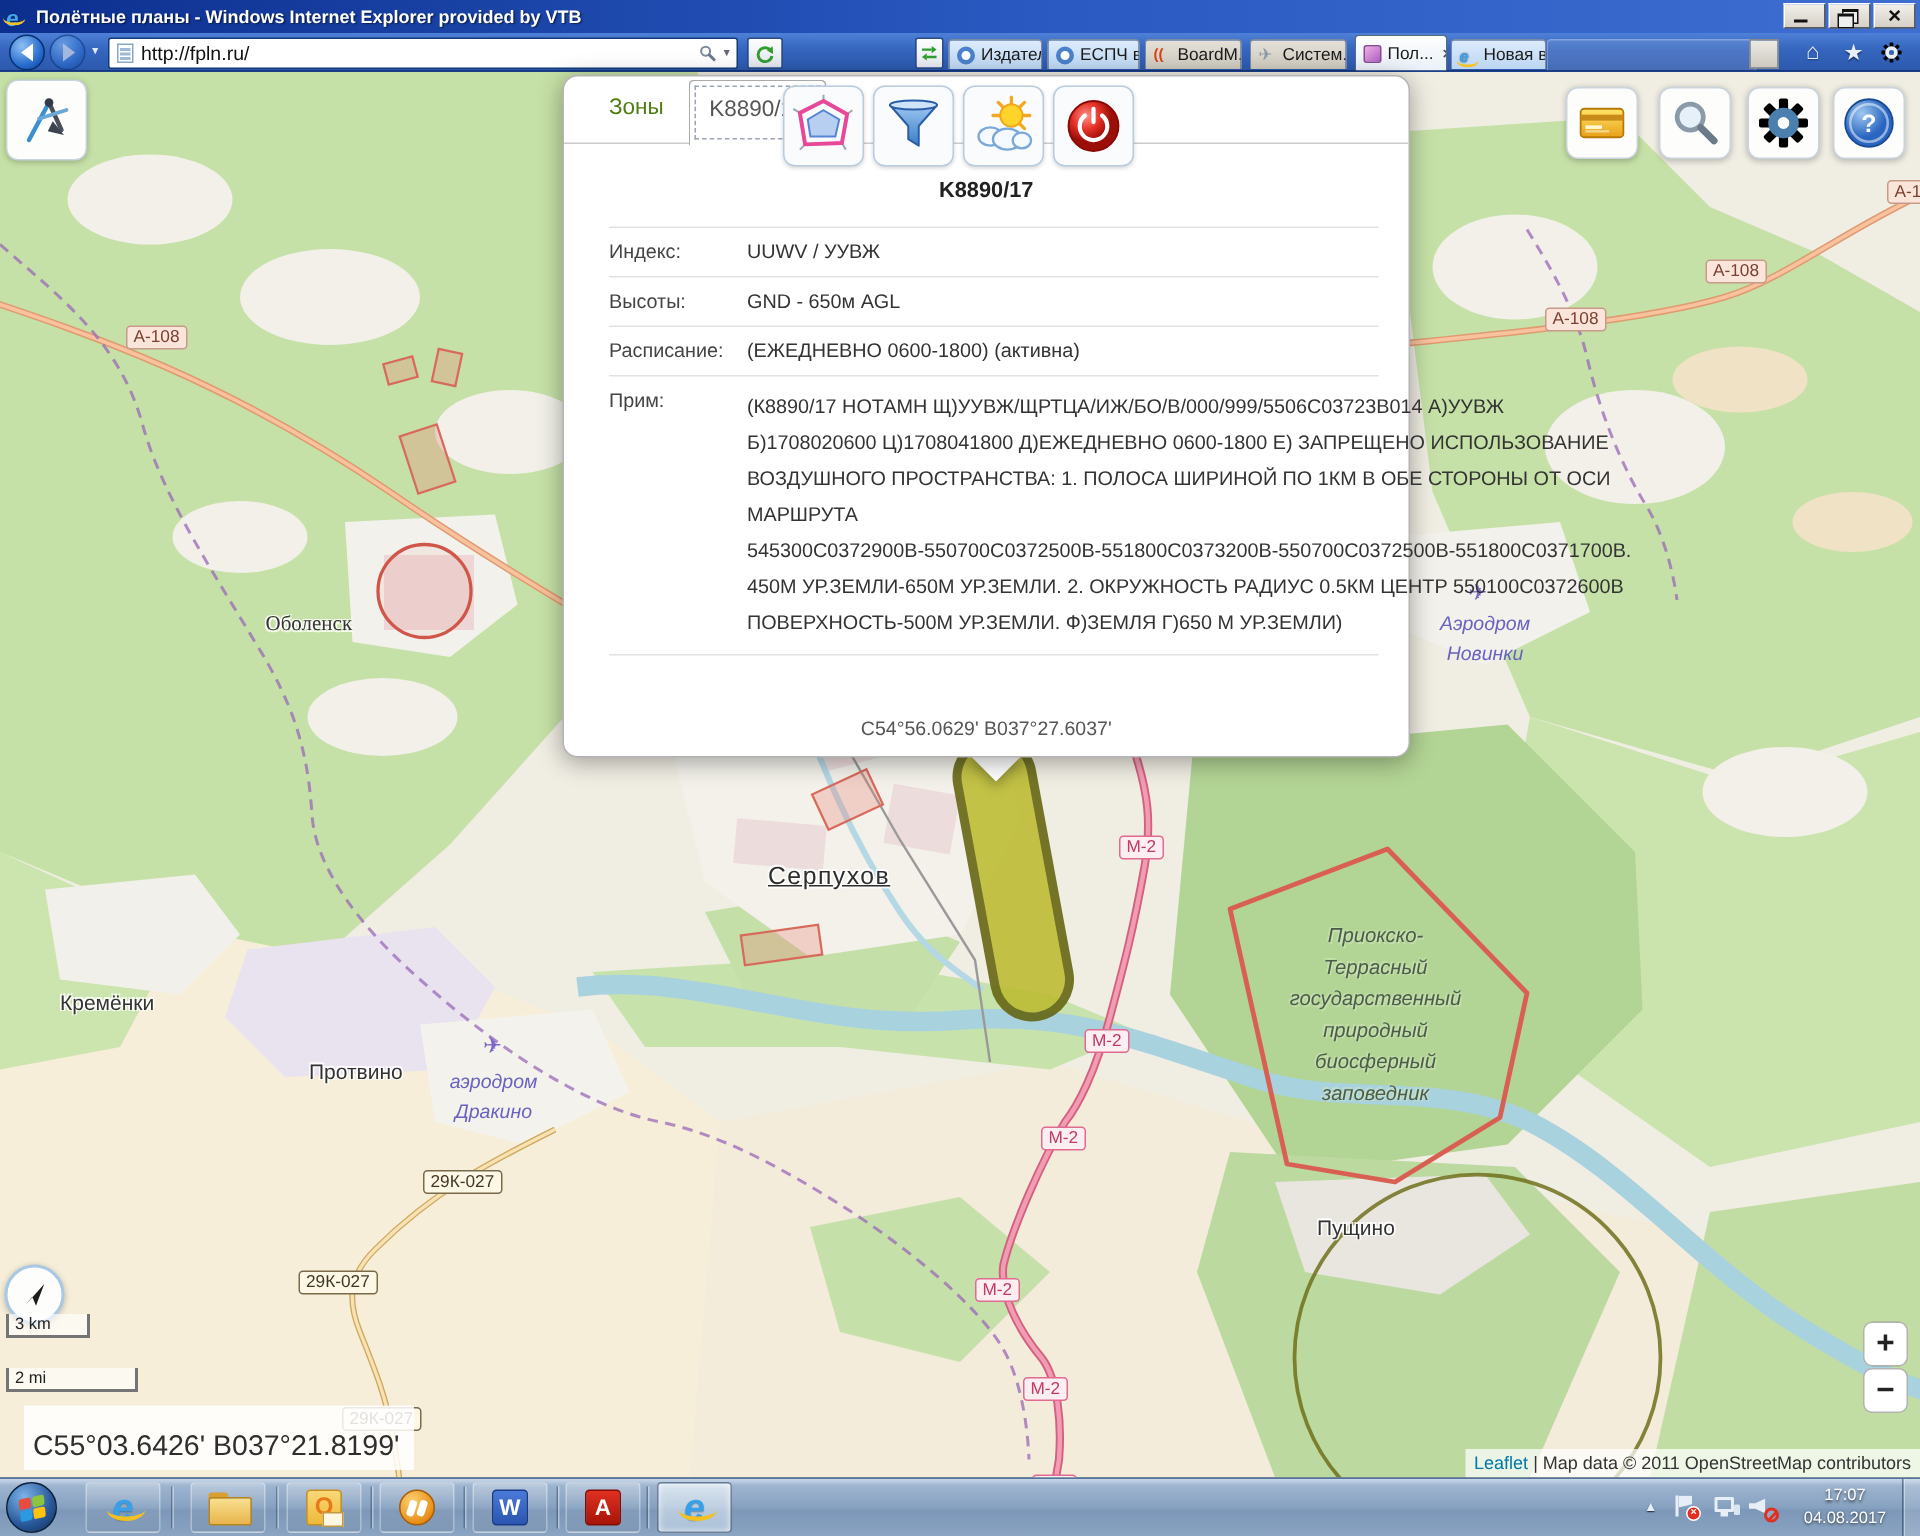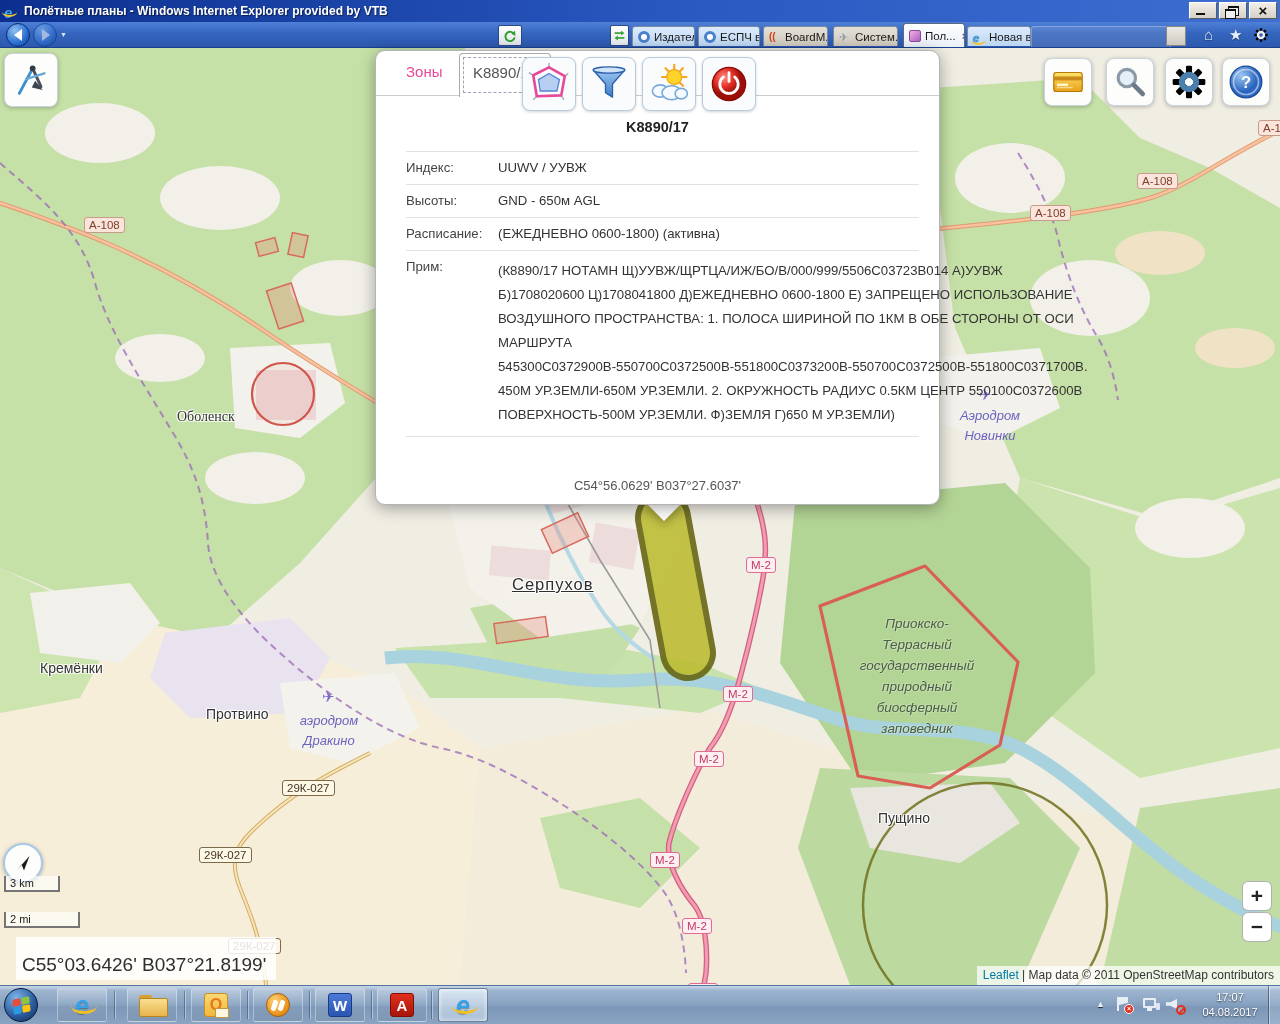--- a/index.html
+++ b/index.html
@@ -91,38 +91,38 @@
   .lbl-m2 { background:#fdeef2; border:1px solid #e06a90; color:#c03a64;margin-top:19px; }
   .lbl-29k { background:#fdf8e6; border:1px solid #7a6a4a; color:#443524; }
   .map-btn { position:absolute; width:48px; height:48px; background:#fdfdfb;
     border:1px solid #c8d4de; border-radius:8px; box-shadow:0 1px 4px rgba(0,0,0,.25);
     display:flex; align-items:center; justify-content:center; }
   #btn-compass { left:4px; top:5px; width:54px; height:54px; }
   #btn-locate { left:3px; top:795px; width:40px; height:40px; border-radius:50%; border:2px solid #a8c8e8; }
   .scalebar { position:absolute; left:4px; background:rgba(255,255,255,.65); color:#222;
     font-size:11px; padding:1px 4px; border:2px solid #757575; border-top:none; }
   #scale-km { top:828px; width:56px; }
-  #scale-mi { top:864px; width:76px; }
+  #scale-mi { top:864px; width:88px; }
   #map-coords { position:absolute; left:16px; top:889px; background:rgba(255,255,255,.85);
     color:#2e2e2e; font-size:19px; padding:17px 10px 4px 6px; }
   #attribution { position:absolute; right:0; bottom:0; background:rgba(255,255,255,.72);
     font-size:12px; color:#333; padding:2px 6px 3px; white-space:nowrap; }
   #attribution a { color:#0078a8; text-decoration:none; }
   .zoom-btn { position:absolute; left:1242px; width:30px; height:30px; background:#fff;
     border:1px solid rgba(0,0,0,.3); border-radius:6px; font-size:21px; font-weight:bold;
     color:#222; display:flex; align-items:center; justify-content:center; }
   #zoom-in { top:833px; } #zoom-out { top:864px; }
 
   
   #popup { position:absolute; left:375px; top:50px; width:565px; height:455px; background:#fff;
     border:1px solid #b4b4b4; border-radius:10px; box-shadow:0 3px 16px rgba(0,0,0,.35); z-index:40; }
   #popup-tail { position:absolute; left:652px; top:492px; width:24px; height:24px; background:#fff;
     transform:rotate(45deg); box-shadow:3px 3px 8px rgba(0,0,0,.25); z-index:39; }
   #p-tabbar { position:absolute; left:0; top:0; right:0; height:45px; border-bottom:1px solid #ccc; }
-  #p-tab-zones { position:absolute; left:30px; top:12px; color:#ec4899; font-size:15px; }
+  #p-tab-zones { position:absolute; left:30px; top:12px; color:#4d7c0f; font-size:15px; }
   #p-tab-zone { position:absolute; left:83px; top:2px; width:92px; height:44px; background:#fff;
     border:1px solid #aaa; border-bottom:none; border-radius:4px 4px 0 0; color:#555; font-size:15px;
     text-align:center; padding-top:10px; outline:1px dashed #9aa4b4; outline-offset:-5px; }
   #p-toolbar { position:absolute; left:146px; top:6px; display:flex; gap:6px; z-index:5; }
   .p-toolbtn { width:54px; height:54px; background:#fafbfc; border:1px solid #b8cce0; border-radius:8px;
     box-shadow:0 1px 3px rgba(0,0,0,.18); display:flex; align-items:center; justify-content:center; }
   #p-title { position:absolute; left:0; top:68px; width:100%; text-align:center;
     font-size:14.5px; font-weight:bold; color:#222; }
   #p-fields { position:absolute; left:30px; top:100px; right:20px; border-bottom:1px solid #e2e2e2; }
   .p-row { display:flex; border-top:1px solid #e2e2e2; padding:8px 0 9px; }
@@ -221,20 +221,31 @@
       <div class="win-btn g-min"></div>
       <div class="win-btn g-rest"></div>
       <div class="win-btn g-close"></div>
     </div>
   </div>
 
   <div id="navbar">
     <div id="btn-back" class="nav-circle arrow-l"></div>
     <div id="btn-fwd" class="nav-circle arrow-r"></div>
     <span id="nav-drop">▼</span>
+    <div id="addressbar">
+      <span id="addr-page-icon"></span>
+      <input id="addr-input" readonly="" value="http://fpln.ru/" style="">
+      <span class="addr-right">
+        <svg width="13" height="13" viewBox="0 0 48 48">
+            <circle cx="20" cy="19" r="11" fill="none" stroke="#7a8a98" stroke-width="5"></circle>
+            <line x1="29" y1="28" x2="41" y2="40" stroke="#6a7a88" stroke-width="7" stroke-linecap="round"></line>
+          </svg>
+        <span style="font-size:7px;">▼</span>
+      </span>
+    </div>
     <div id="btn-refresh">
       <svg width="14" height="14" viewBox="0 0 16 16">
           <path d="M13,6.5 A5.3,5.3 0 1 0 13.3,9.5" fill="none" stroke="#2f9e2f" stroke-width="2.2"></path>
           <polygon points="13.8,2 14.2,8 9.5,5.4" fill="#2f9e2f"></polygon>
         </svg>
     </div>
     <div id="btn-compat">
       <svg width="13" height="13" viewBox="0 0 16 16">
           <path d="M2,5 h8" stroke="#2f9e2f" stroke-width="2"></path>
           <polygon points="10,2 14,5 10,8" fill="#2f9e2f"></polygon>

